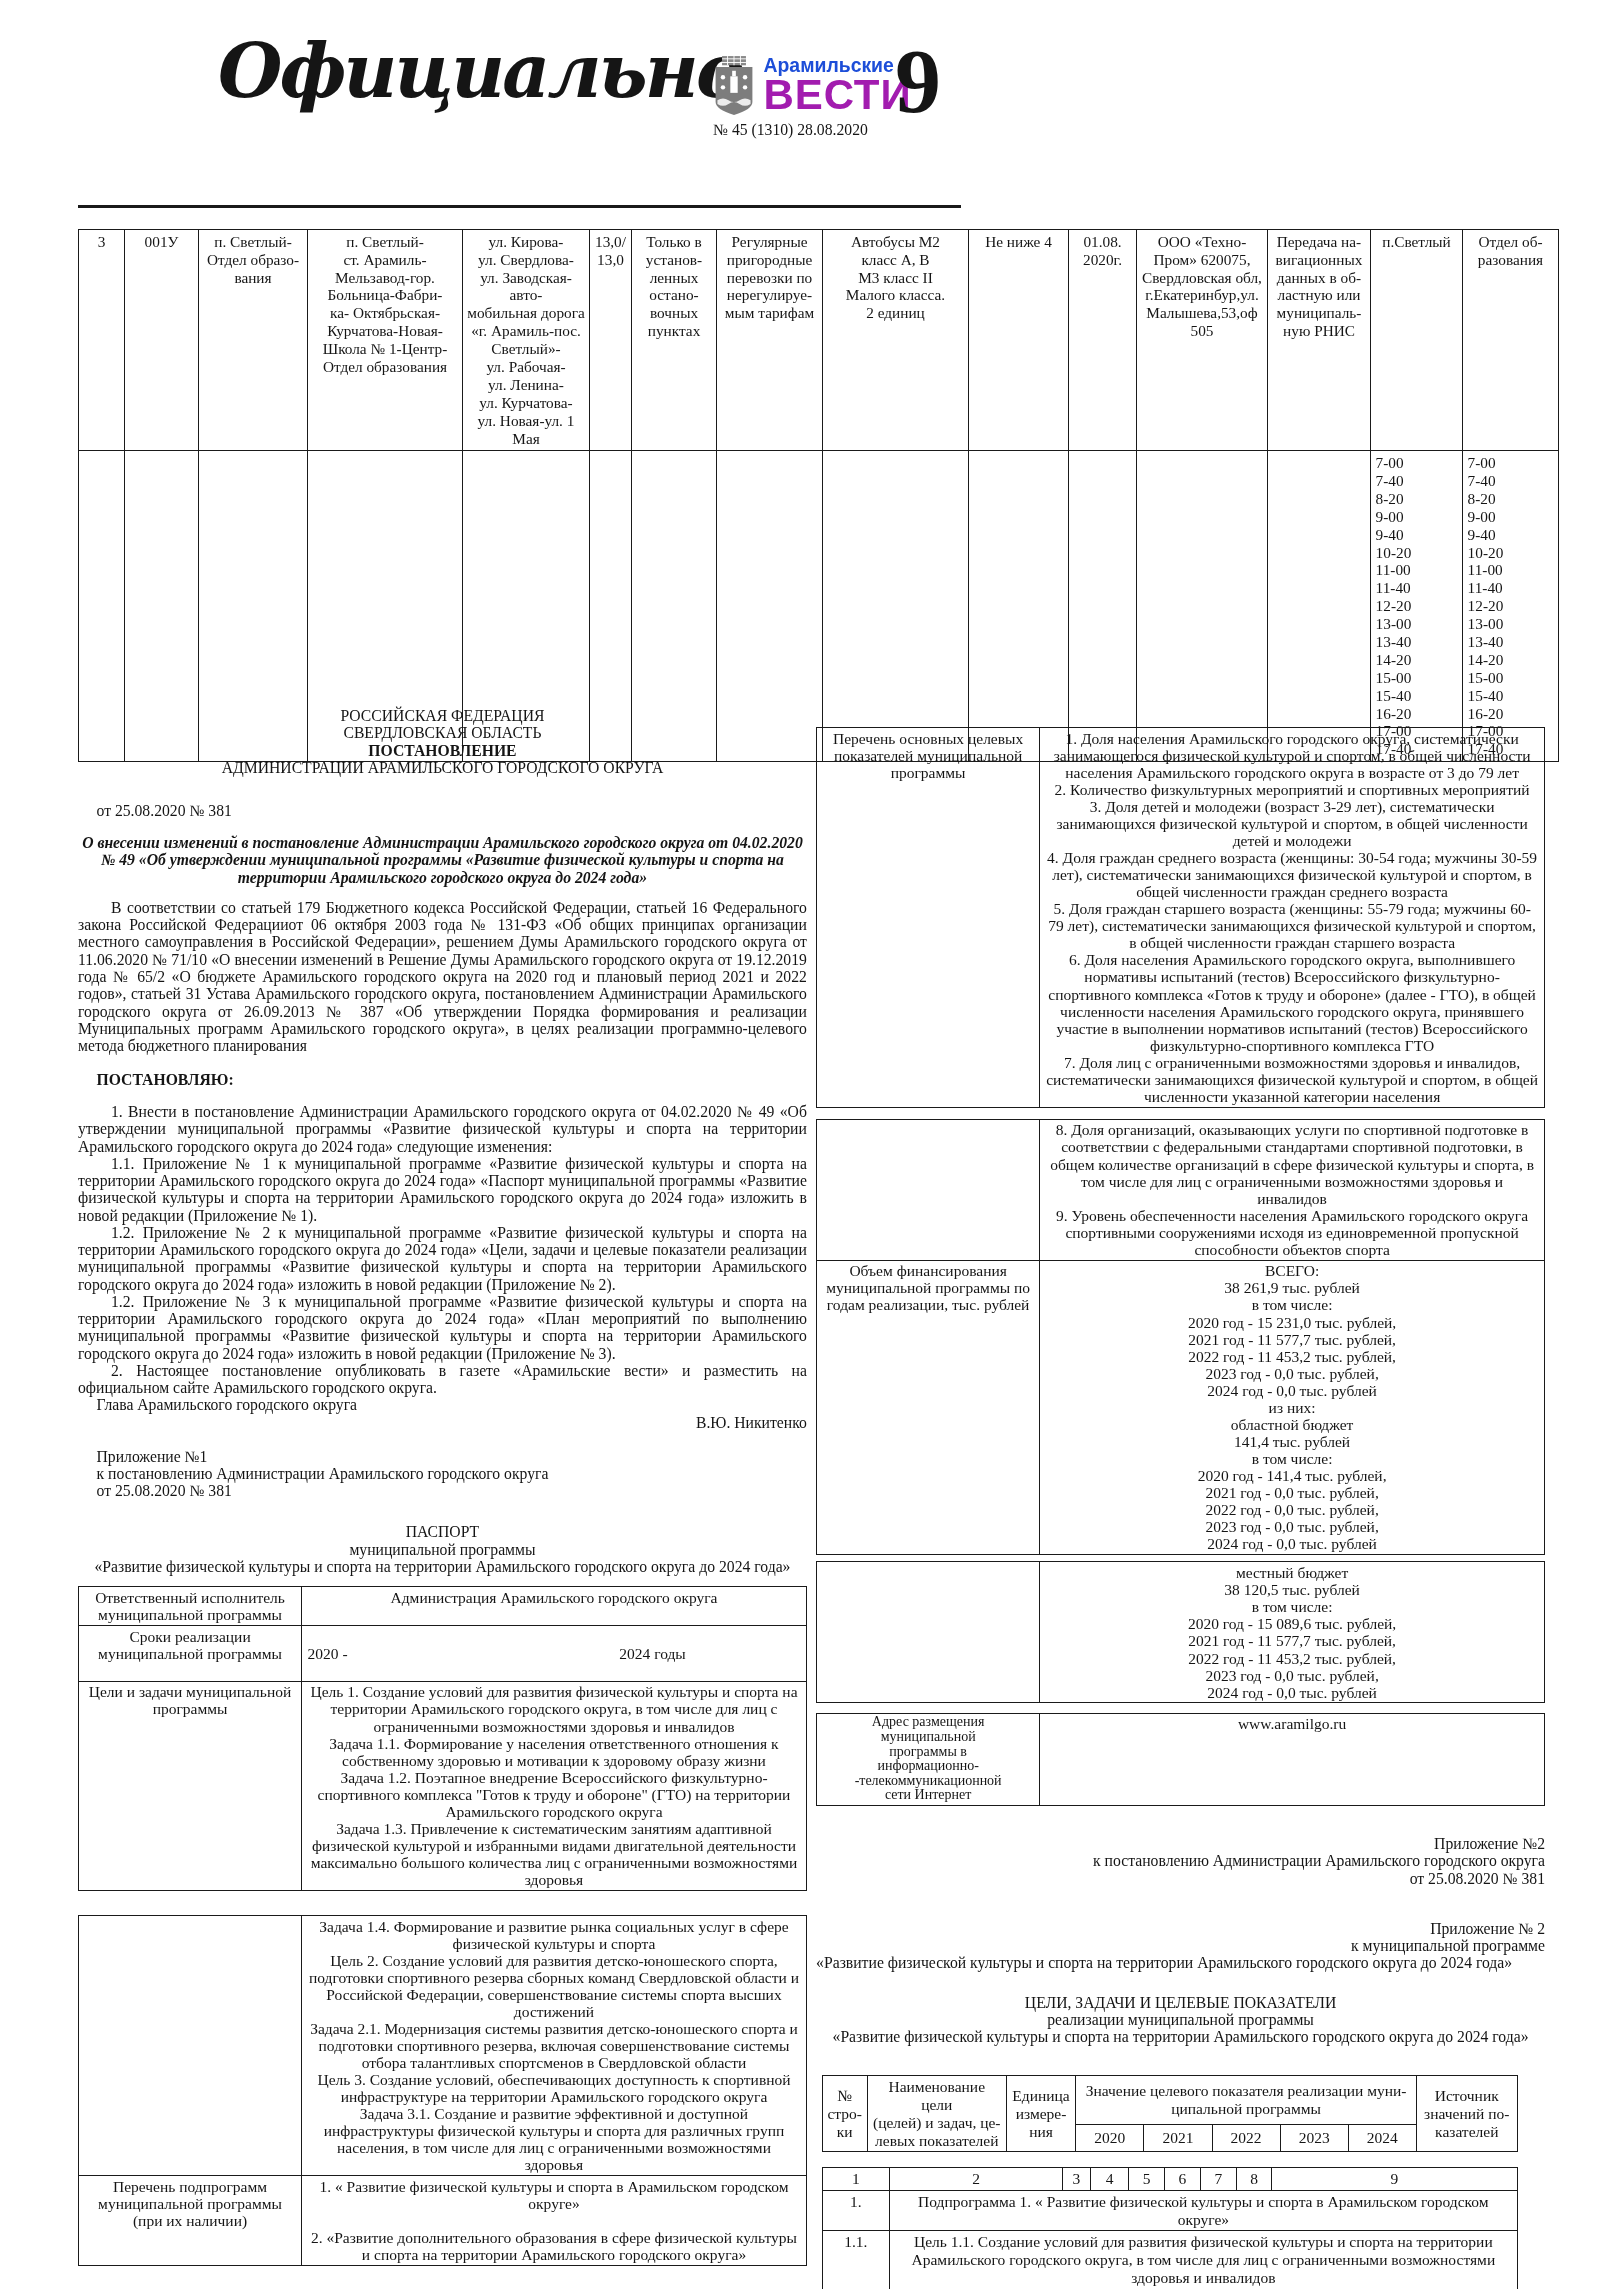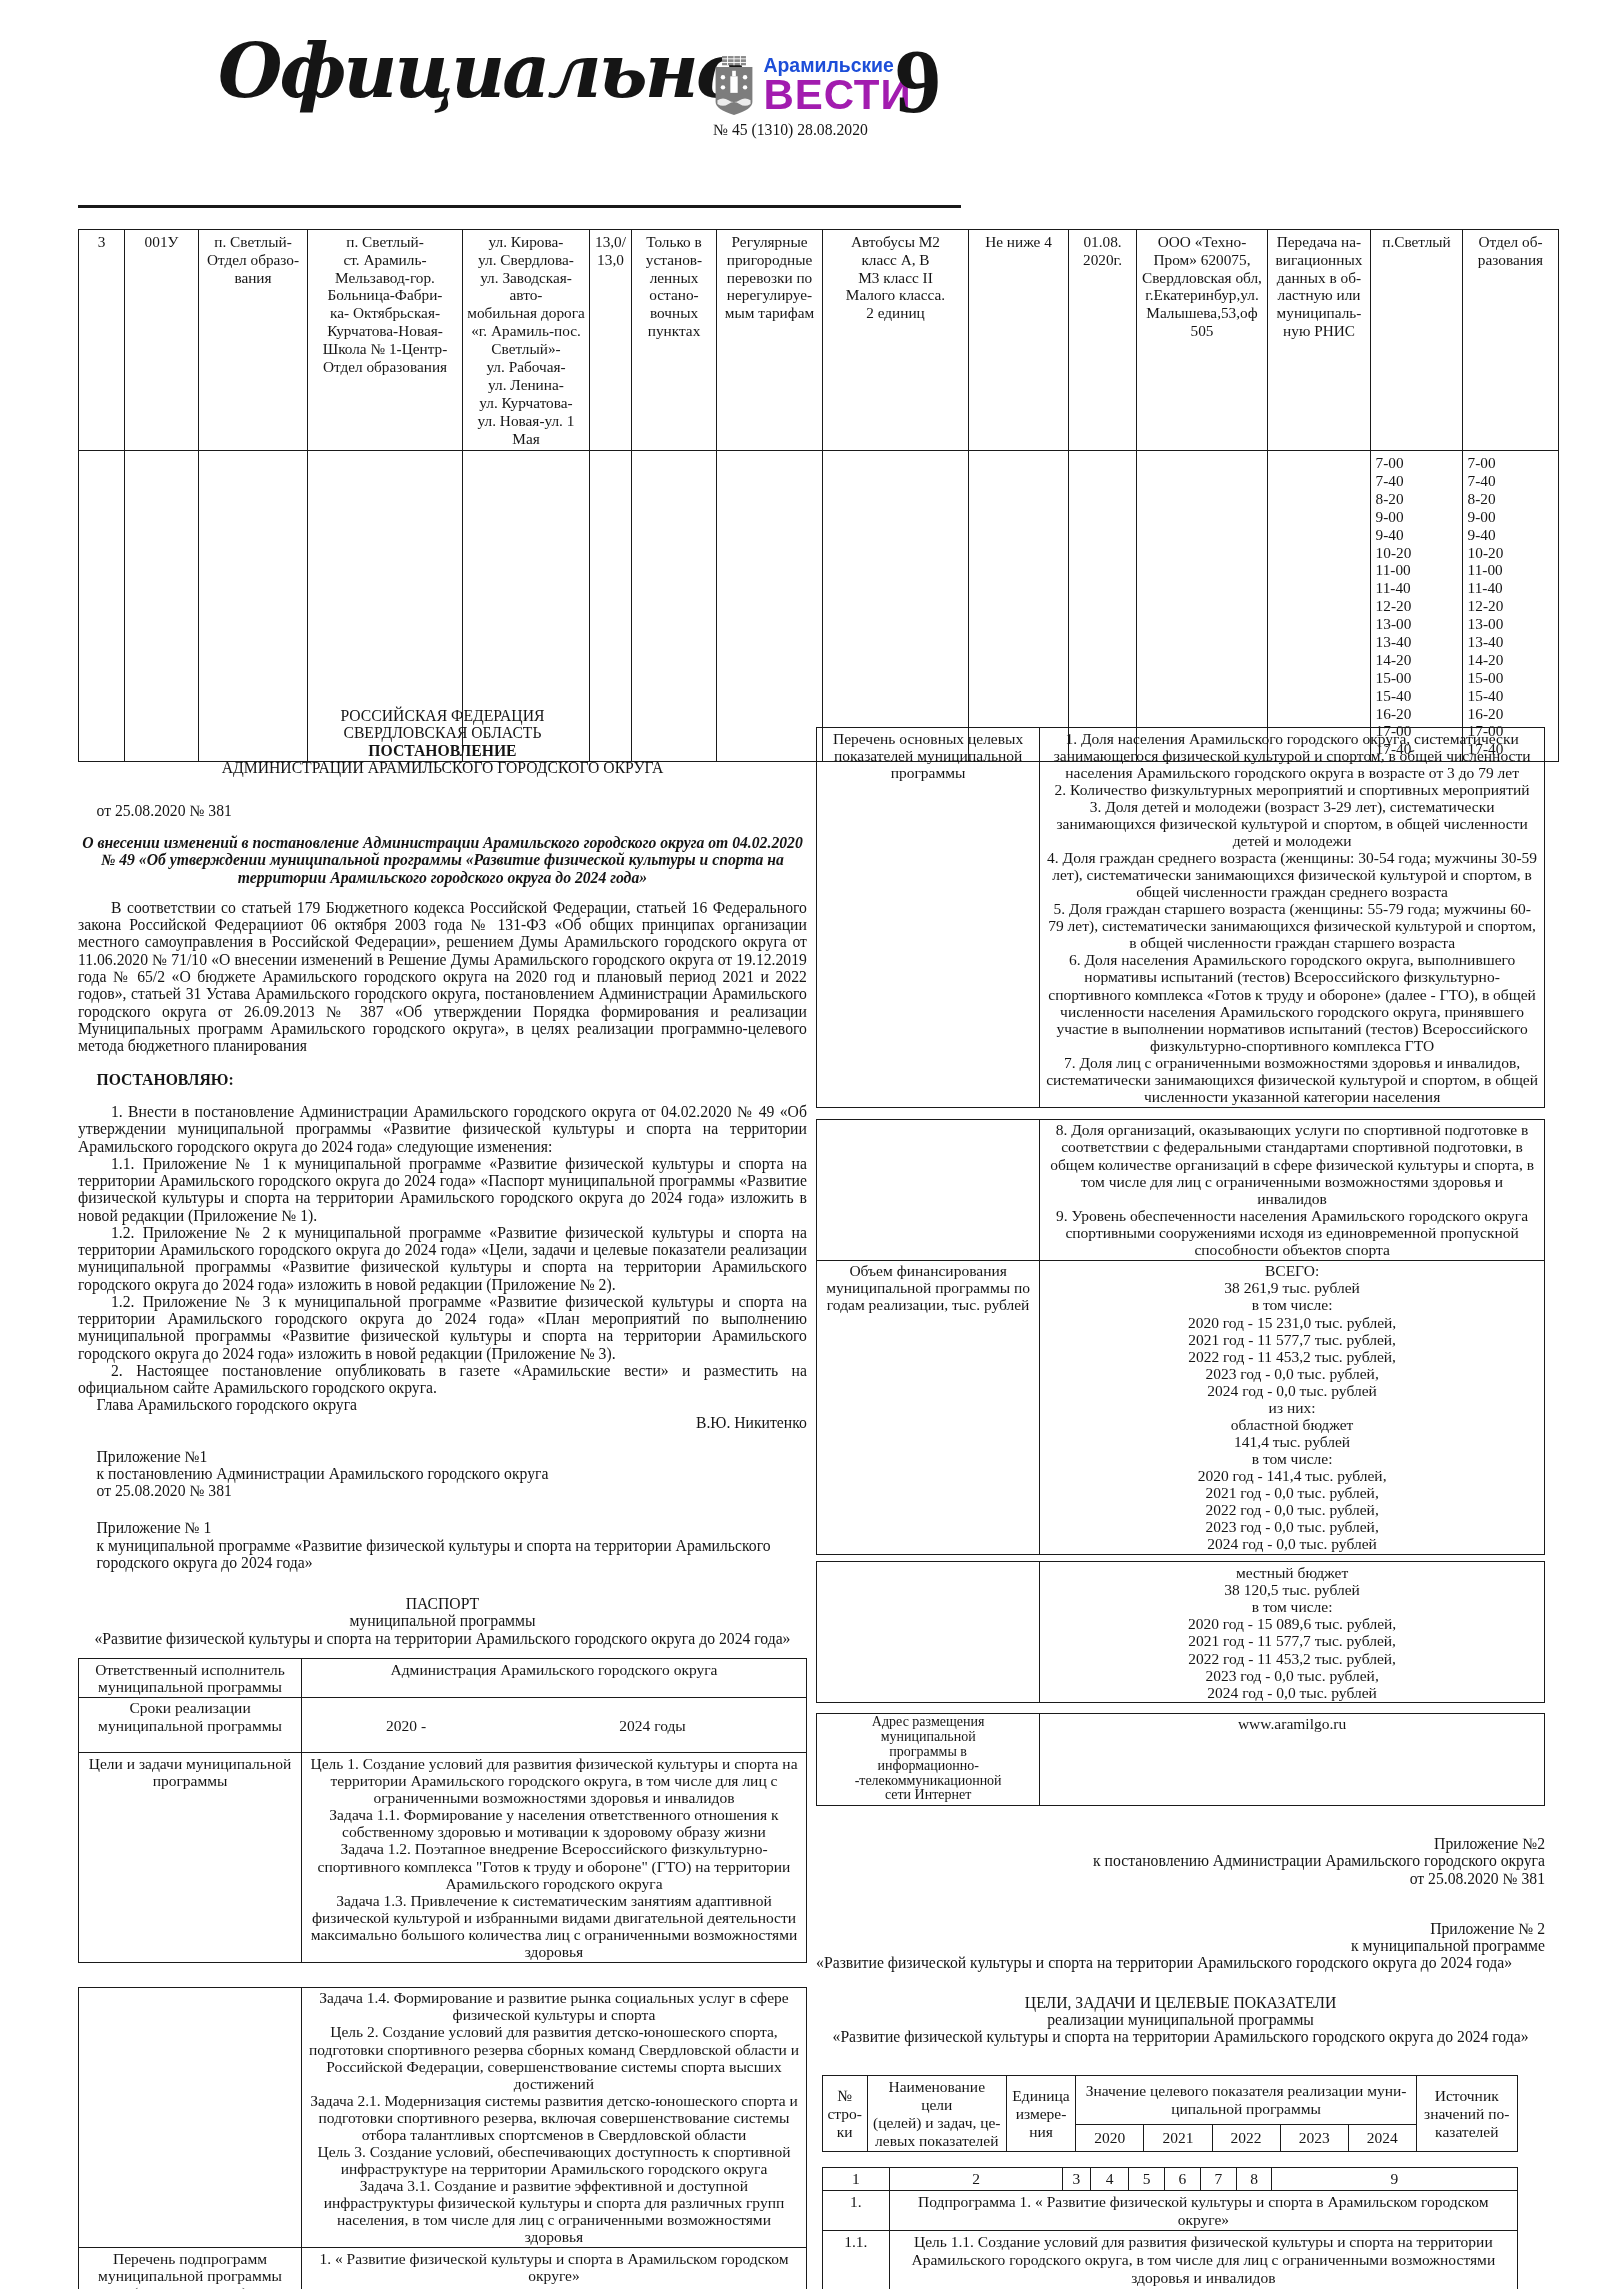--- a/index.html
+++ b/index.html
@@ -34,21 +34,21 @@
   .bi { font-weight:bold; font-style:italic; }
   .ind { padding-left:18.5px; }
 
   
   .ptable { width:100%; border-collapse:collapse; table-layout:fixed; }
   .ptable td { border:1.7px solid #1a1a1a; font-size:15.5px; line-height:1.1; padding:1.8px 5.5px;
                vertical-align:top; text-align:center; white-space:pre-line; }
   .ptable td.lbl { width:29%;margin-top:41px; }
   .ptable td.small-lbl { font-size:14px; line-height:1.04; }
   .period-cell { display:flex; }
-  .period-cell span:first-child { width:40%; text-align:center; }
+  .period-cell span:first-child { width:40%; text-align:left; }
   .period-cell span:last-child { width:60%; text-align:center; }
 
   
   .gt { width:95.5%; border-collapse:collapse; table-layout:fixed; }
   .gt td { border:1.7px solid #1a1a1a; font-size:15.5px; line-height:1.16; padding:1.8px 3.7px;
            vertical-align:middle; text-align:center; white-space:pre-line; }
 </style>
 </head>
 <body>
 
@@ -240,22 +240,20 @@
       <div class="j">2. Настоящее постановление опубликовать в газете «Арамильские вести» и разместить на официальном сайте Арамильского городского округа.</div>
       <div class="ind">Глава Арамильского городского округа</div>
       <div class="r">В.Ю. Никитенко</div>
 
       <div style="margin-top:16.6px">
         <div class="ind">Приложение №1</div>
         <div class="ind">к постановлению Администрации Арамильского городского округа</div>
         <div class="ind">от 25.08.2020 № 381</div>
       </div>
 
-      <div class="ind" style="margin-top:20px; white-space:pre-line">Приложение № 1
-к муниципальной программе «Развитие физической культуры и спорта на территории Арамильского городского округа до 2024 года»</div>
 
       <div style="margin-top:24px">
         <div class="c">ПАСПОРТ</div>
         <div class="c">муниципальной программы</div>
         <div class="c">«Развитие физической культуры и спорта на территории Арамильского городского округа до 2024 года»</div>
       </div>
 
       <table class="ptable" style="margin-top:11px">
         <tbody>
             <tr>

